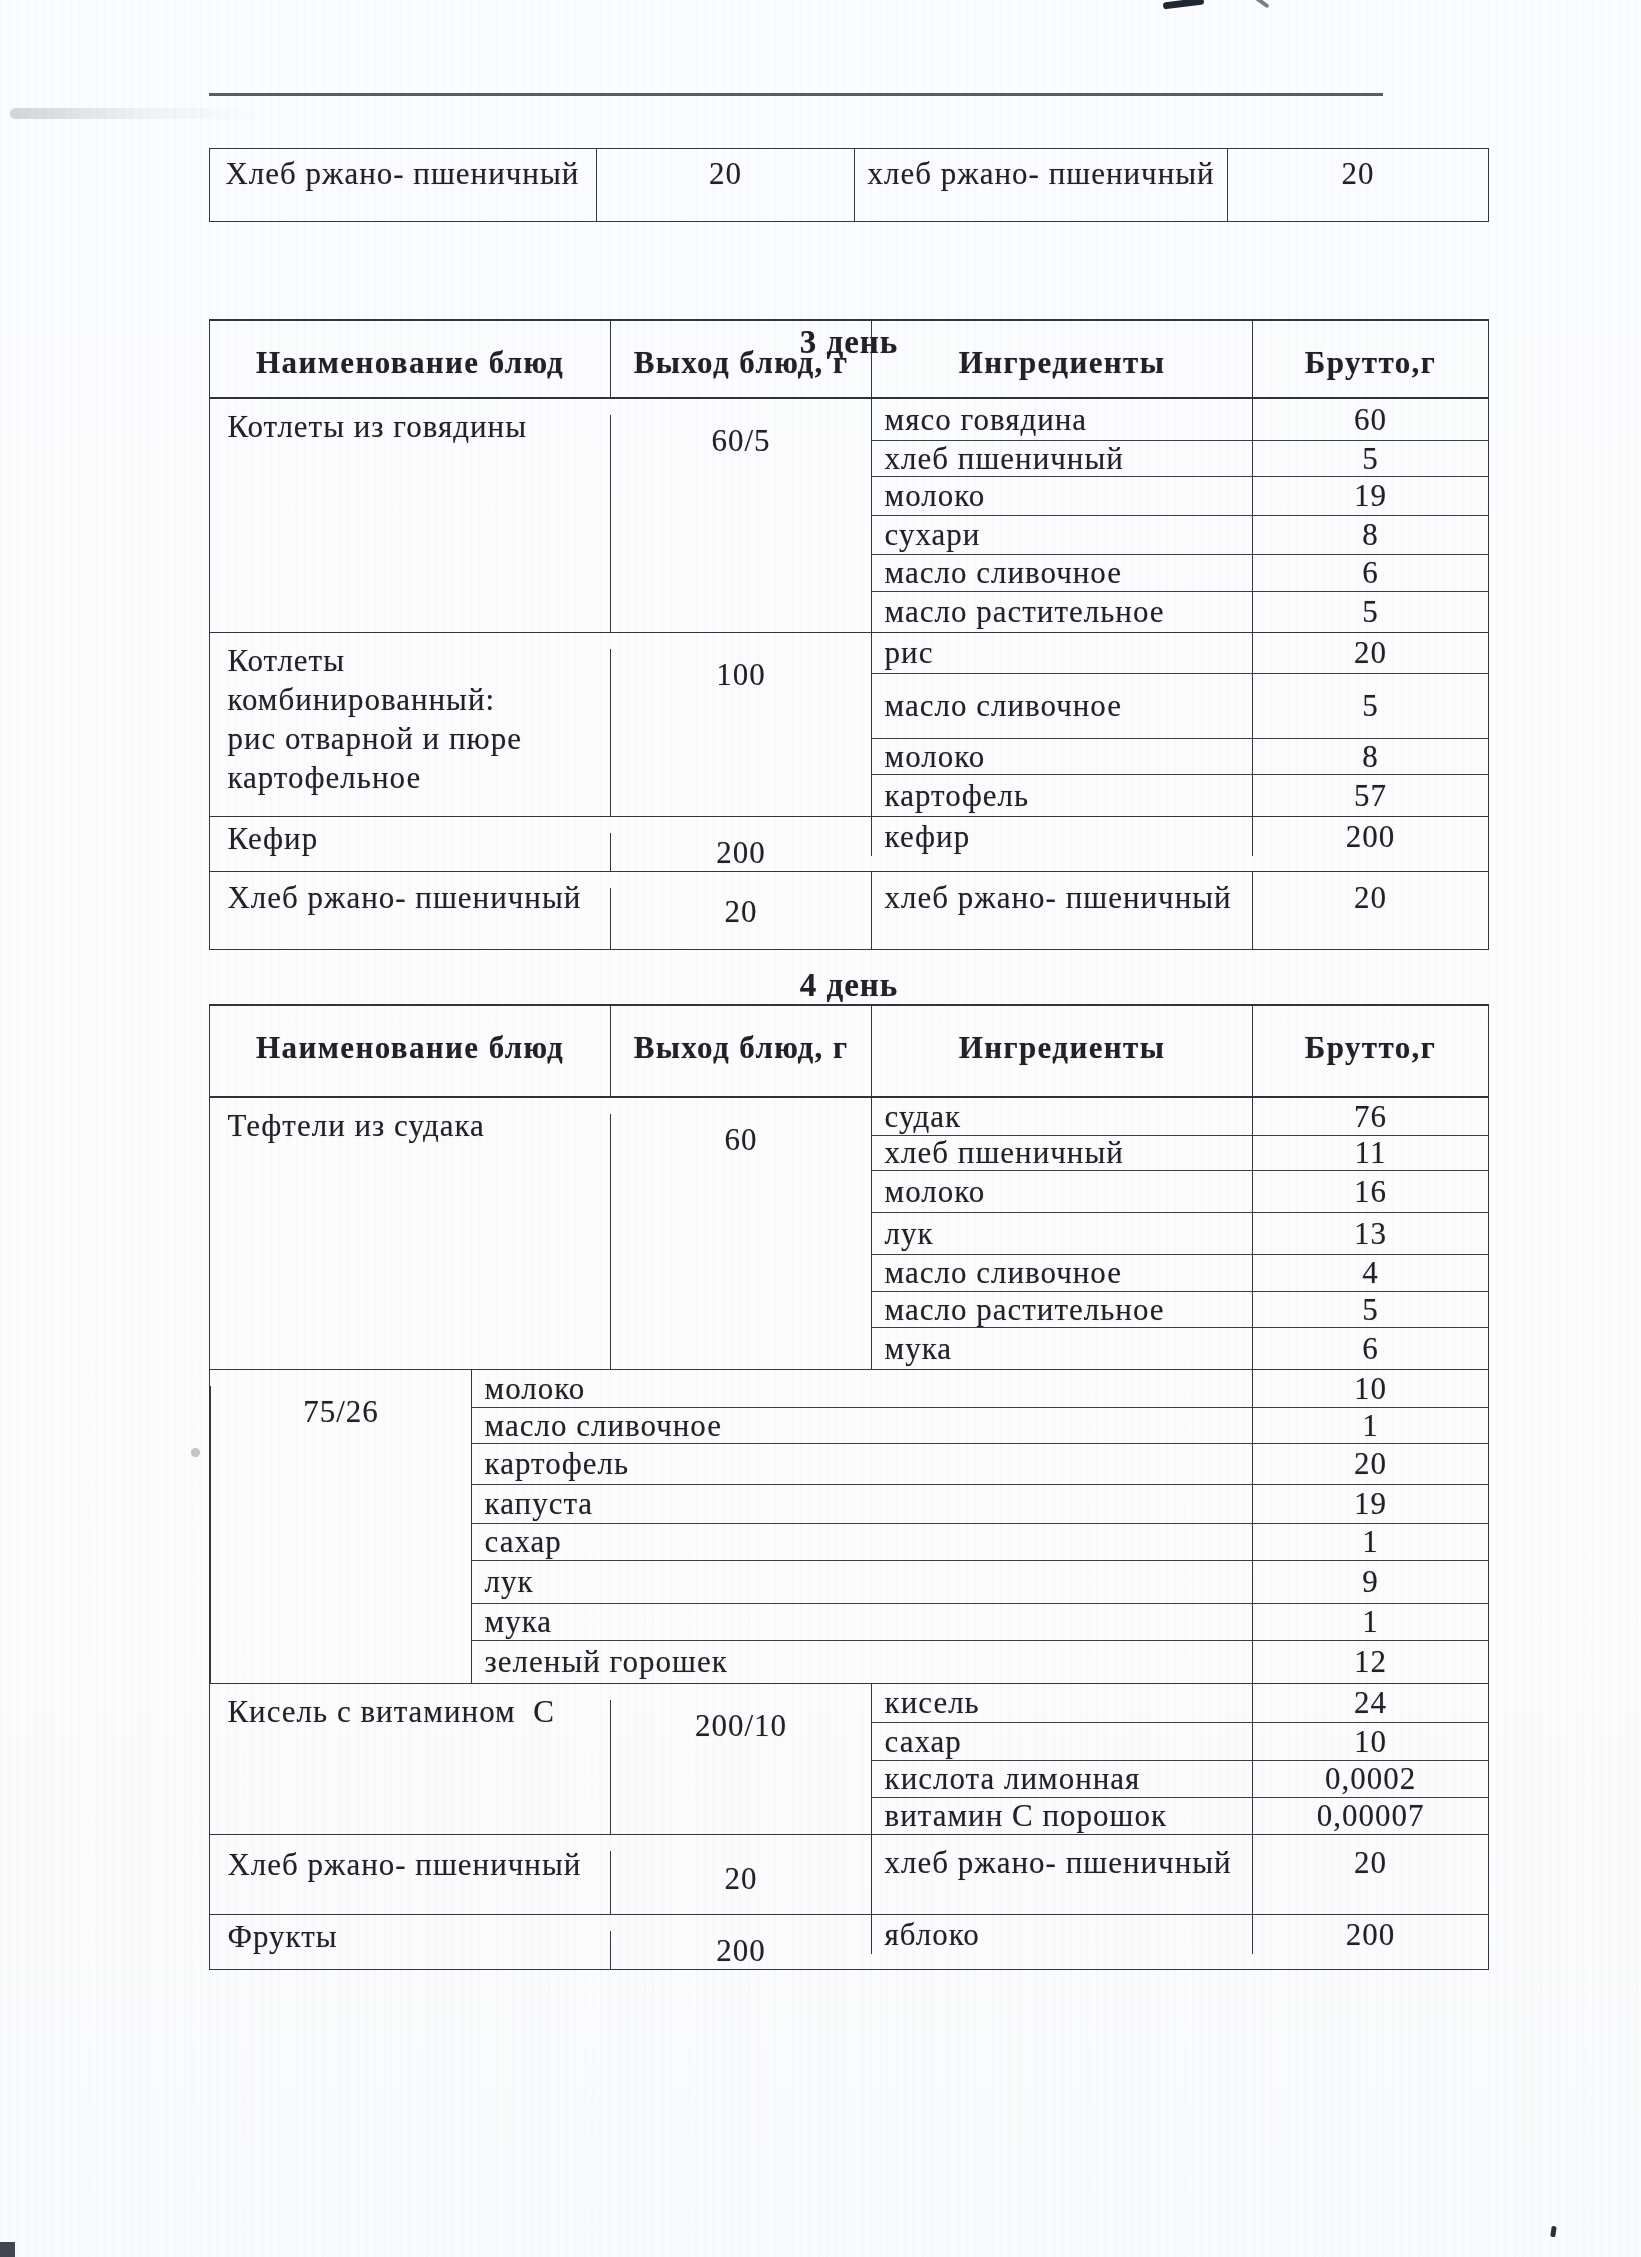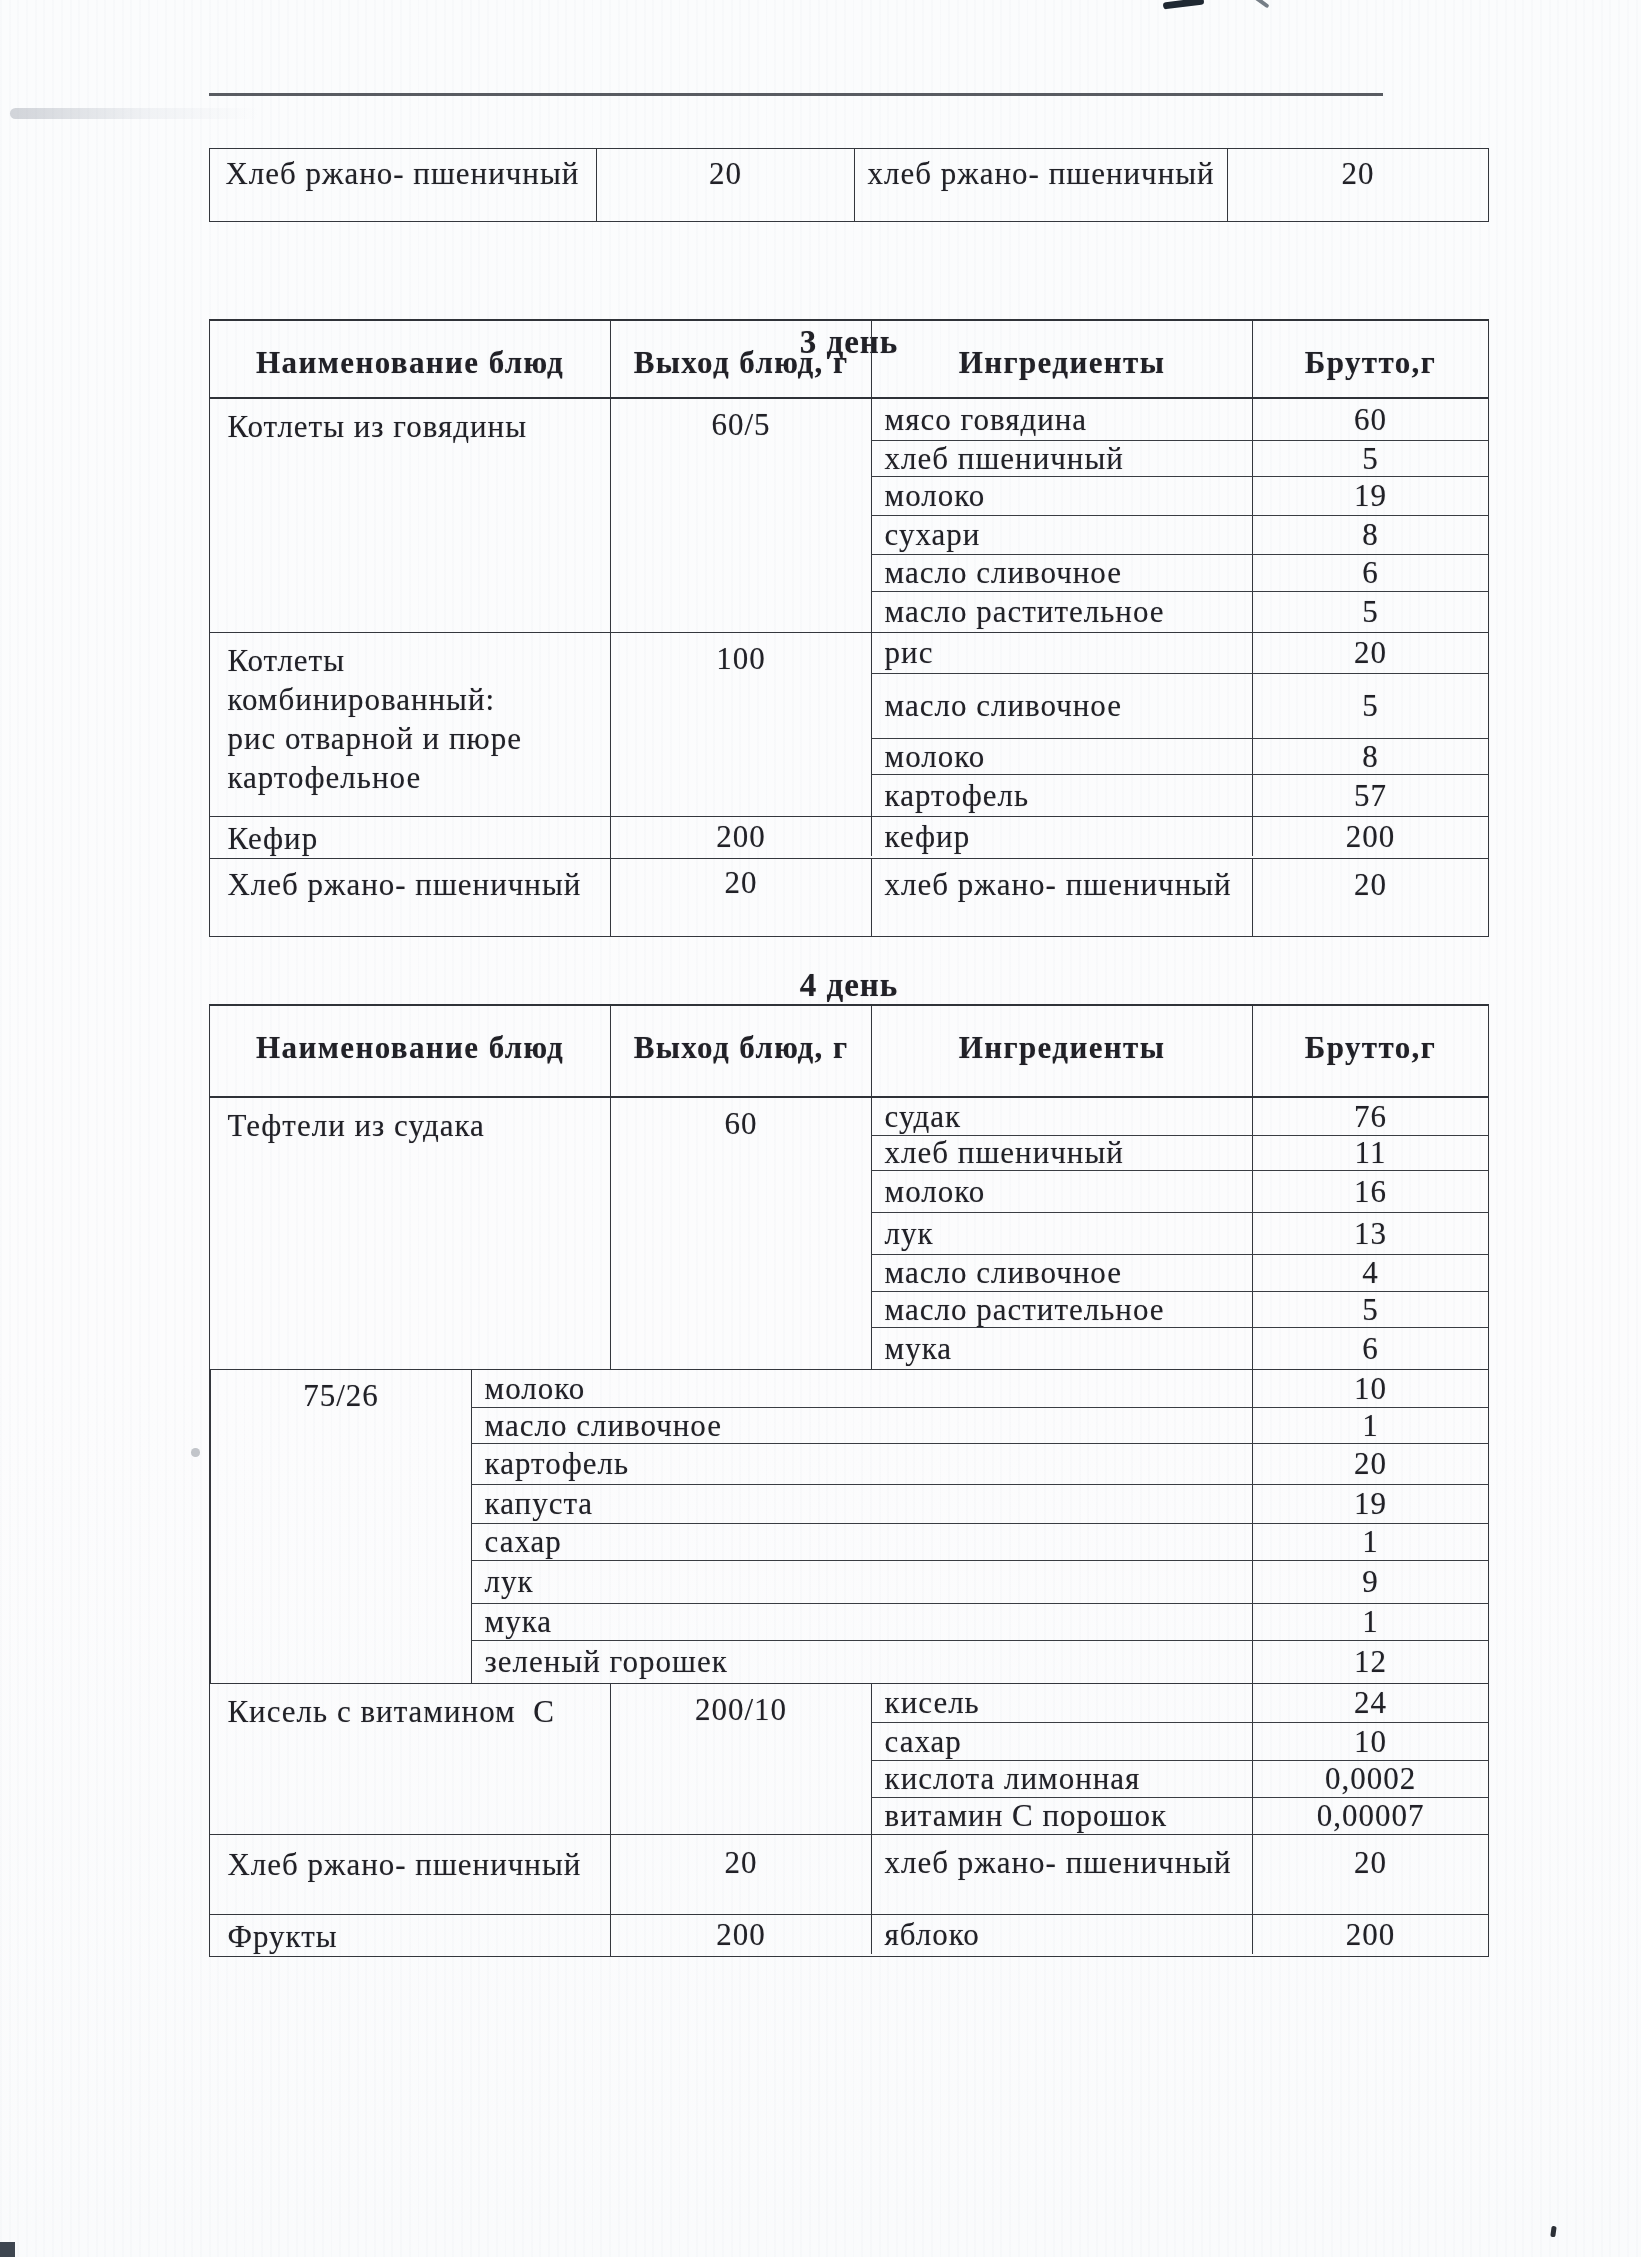--- a/index.html
+++ b/index.html
@@ -41,21 +41,21 @@
         font-weight:bold; font-size:31px; letter-spacing:1.4px; }
   .hc.h1 { width:400px; }
   .hc.h2 { width:261px; border-left:1.9px solid #34373d; }
   .hc.h3 { flex:1; border-left:1.9px solid #34373d; }
   .hc.h4 { width:236px; border-left:1.9px solid #34373d; }
 
   .drow { display:flex; box-sizing:border-box; }
   .drow + .drow { border-top:1.9px solid #34373d; }
   .dc { box-sizing:border-box; font-size:31px; letter-spacing:1px; }
   .dc.c1 { width:400px; padding:7.7px 5.8px 0 17.4px; line-height:39px; }
-  .dc.c2 { width:261px; border-left:1.9px solid #34373d; text-align:center; padding-top:7.7px; }
+  .dc.c2 { width:261px; border-left:1.9px solid #34373d; text-align:center; padding-top:7.7px;margin-top:16px; }
   .ingcol { flex:1; display:flex; flex-direction:column; }
   .sub { display:flex; box-sizing:border-box; }
   .sub + .sub { border-top:1.9px solid #3a3d43; }
   .ing { flex:1; border-left:1.9px solid #34373d; box-sizing:border-box;
          display:flex; align-items:center; padding-left:12.6px;
          font-size:31px; letter-spacing:1px; }
   .bru { width:236px; border-left:1.9px solid #34373d; box-sizing:border-box;
          display:flex; align-items:center; justify-content:center;
          font-size:31px; letter-spacing:1px; }
 

